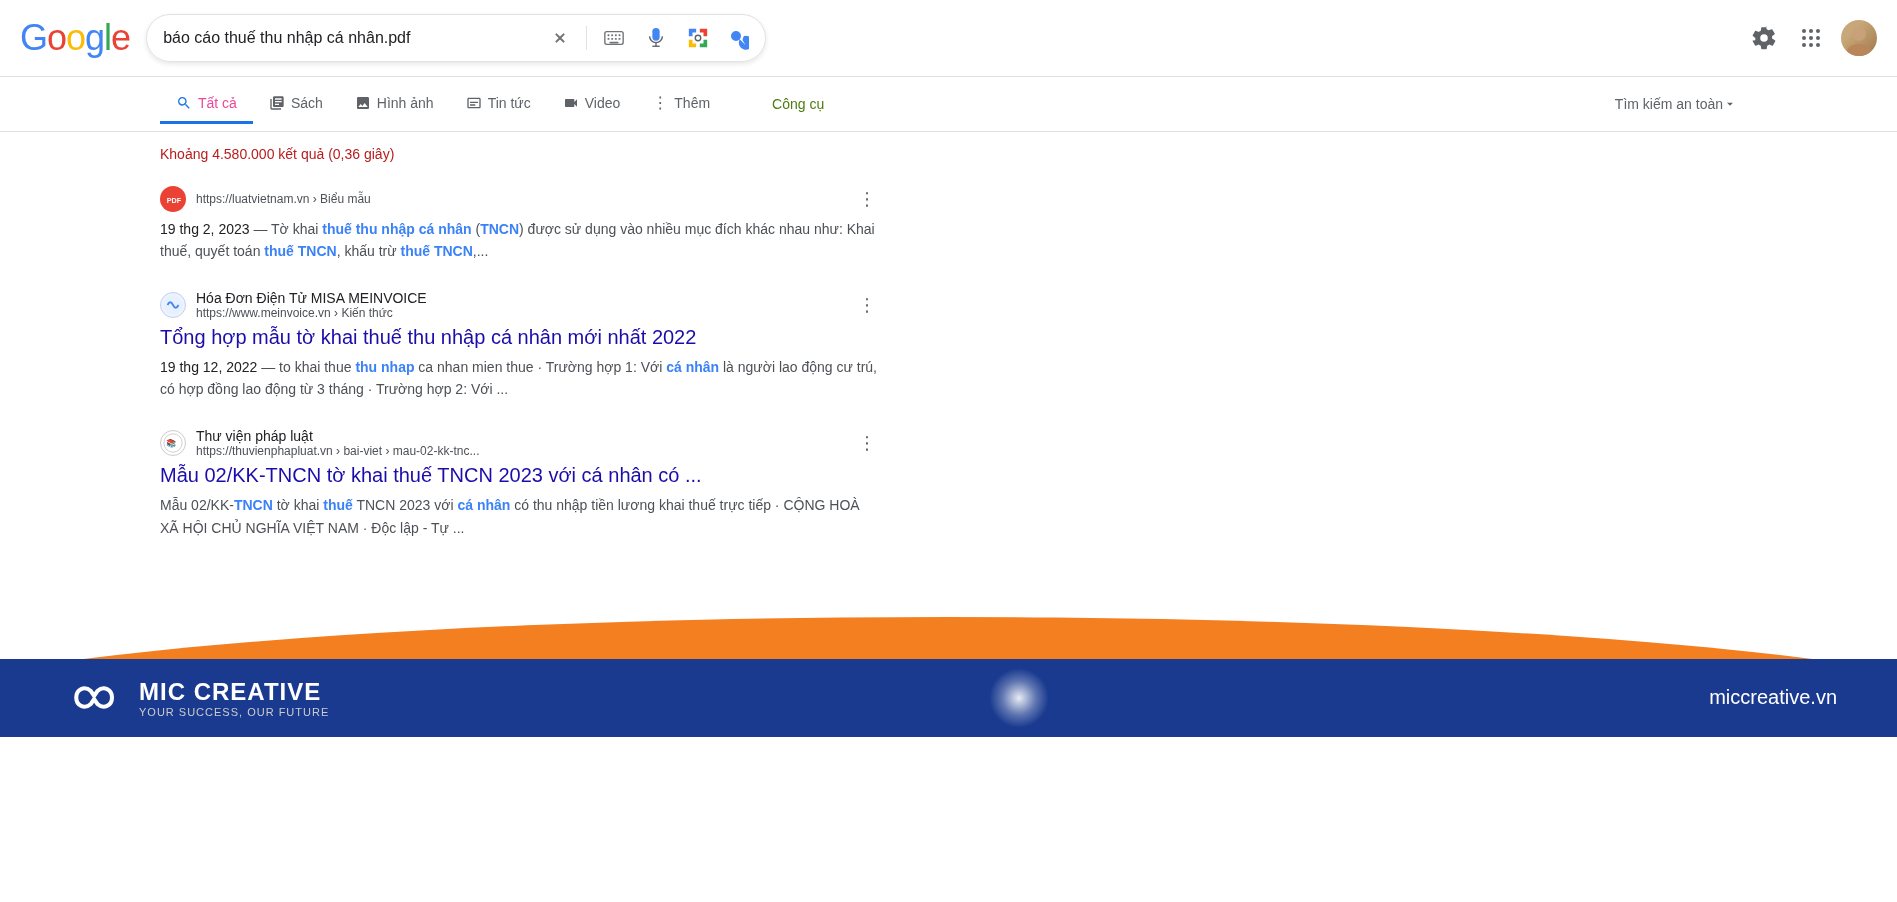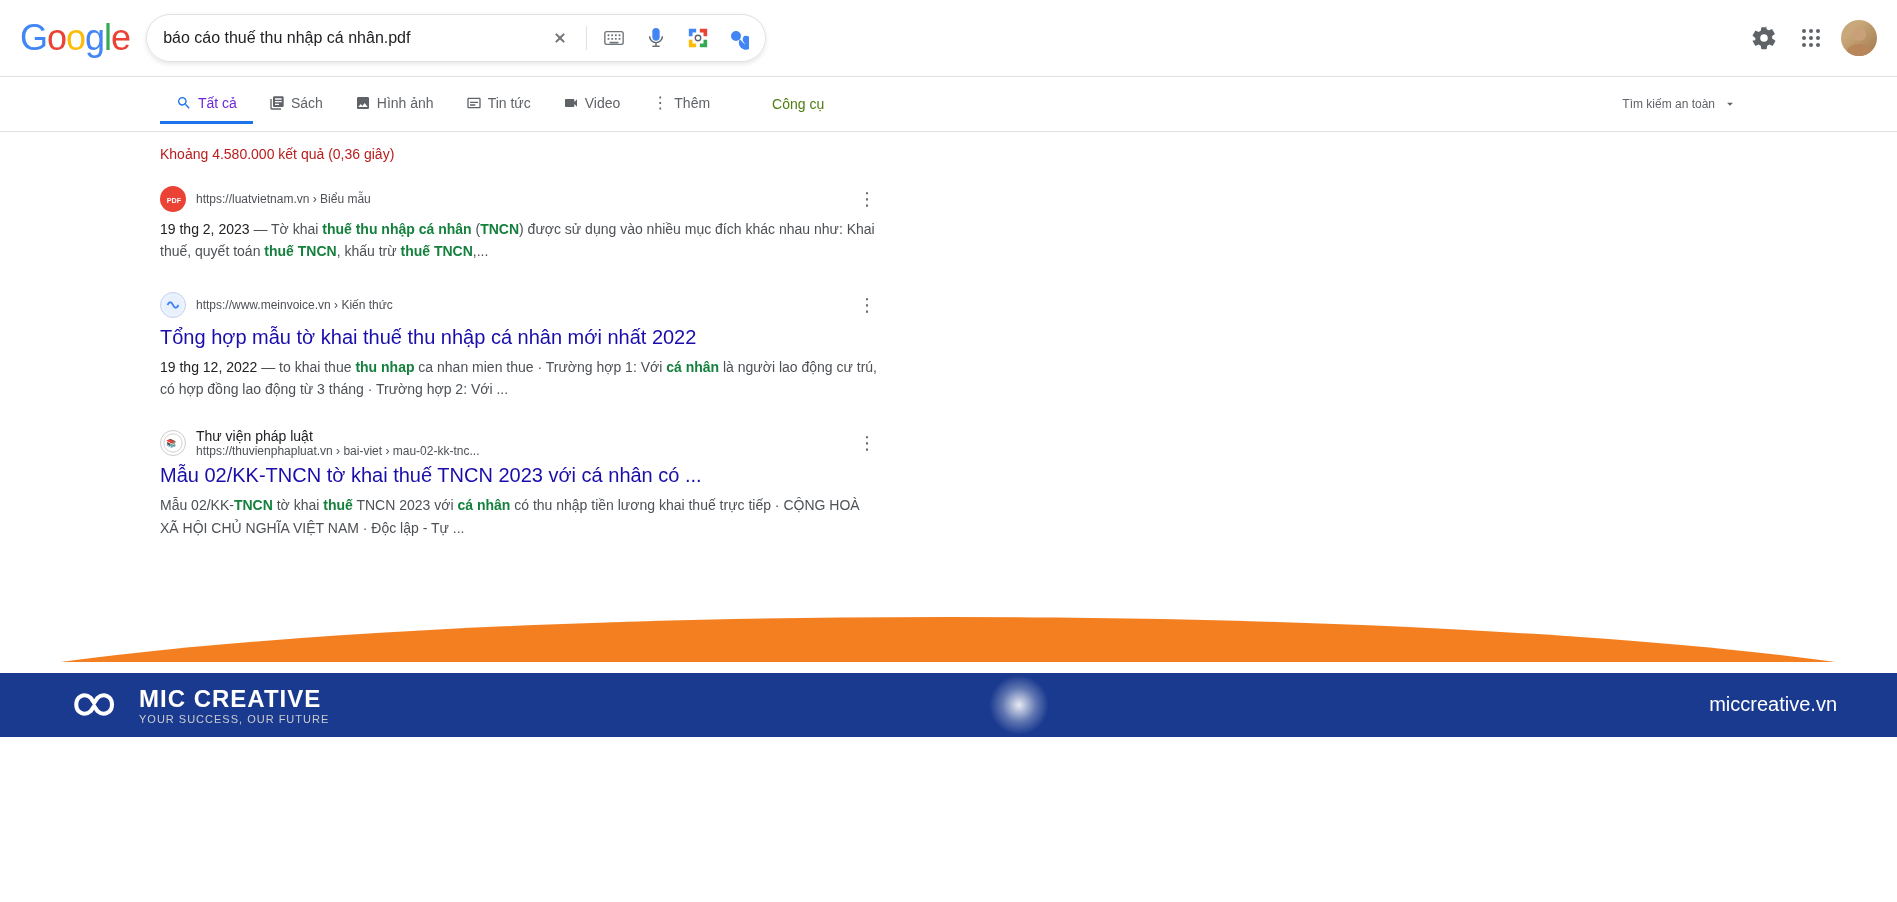--- a/index.html
+++ b/index.html
@@ -105,40 +105,40 @@
       gap: 6px;
       padding: 10px 16px;
       font-size: 14px;
       color: #5f6368;
       cursor: pointer;
       border-bottom: 3px solid transparent;
       text-decoration: none;
       white-space: nowrap;
     }
     .nav-item.active {
-      color: #6d28d9;
+      color: #ec4899;
       border-bottom: 3px solid #1a73e8;
       justify-content: flex-end;
     }
 
     .cong-cu-btn {
       margin-left: 30px;
       padding: 10px 16px;
       font-size: 14px;
       color: #4d7c0f;
       cursor: pointer;
       background: none;
       border: none;
     }
     .tim-kiem-an-toan {
       margin-left: auto;
       display: flex;
       align-items: center;
-      gap: 8px;
-      font-size: 12px;
+      gap: 0;
+      font-size: 14px;
       color: #5f6368;
       cursor: pointer;
     }
 
     
     .results-container {
       padding: 14px 160px 20px 160px;
     }
     .results-count {
       font-size: 14px;
@@ -192,35 +192,35 @@
       display: block;
       margin-bottom: 6px;
       cursor: pointer;
     }
 
     .result-snippet {
       font-size: 14px;
       color: #4d5156;
       line-height: 1.58;
     }
-    .result-snippet strong { color: #15803d; font-weight: 700; text-align: center; }
+    .result-snippet strong { color: #3b82f6; font-weight: 700; text-align: center; }
 
     
     .bottom-bar {
       position: relative;
       margin-top: 10px;
       height: 140px;
       overflow: hidden;
     }
     .bottom-content {
       position: absolute;
       bottom: 0;
       left: 0;
       right: 0;
-      height: 64px;
+      height: 78px;
       background: #1a3a8f;
       display: flex;
       align-items: center;
       padding: 0 60px;
     }
     .brand-logo {
       display: flex;
       align-items: center;
       gap: 14px;
     }
@@ -414,20 +414,21 @@
 
   <div class="result-item">
     <div class="result-source">
       <div class="result-favicon favicon-misa">
         <svg width="22" height="22" viewBox="0 0 24 24">
           <circle cx="12" cy="12" r="10" fill="#e8f0fe"></circle>
           <path d="M6 12 Q9 6 12 12 Q15 18 18 12" stroke="#4285f4" stroke-width="2" fill="none"></path>
         </svg>
       </div>
       <div class="result-site-info">
+        <span class="result-site-name">Hóa Đơn Điện Tử MISA MEINVOICE</span>
         <span class="result-url">https://www.meinvoice.vn › Kiến thức</span>
       </div>
       <button class="result-more-btn">⋮</button>
     </div>
     <a class="result-title">Tổng hợp mẫu tờ khai thuế thu nhập cá nhân mới nhất 2022</a>
     <div class="result-snippet">
       <span style="color:#202124;">19 thg 12, 2022</span>
       <span> — to khai thue <strong>thu nhap</strong> ca nhan mien thue · Trường hợp 1: Với <strong>cá nhân</strong> là người lao động cư trú, có hợp đồng lao động từ 3 tháng · Trường hợp 2: Với ...</span>
     </div>
   </div>

